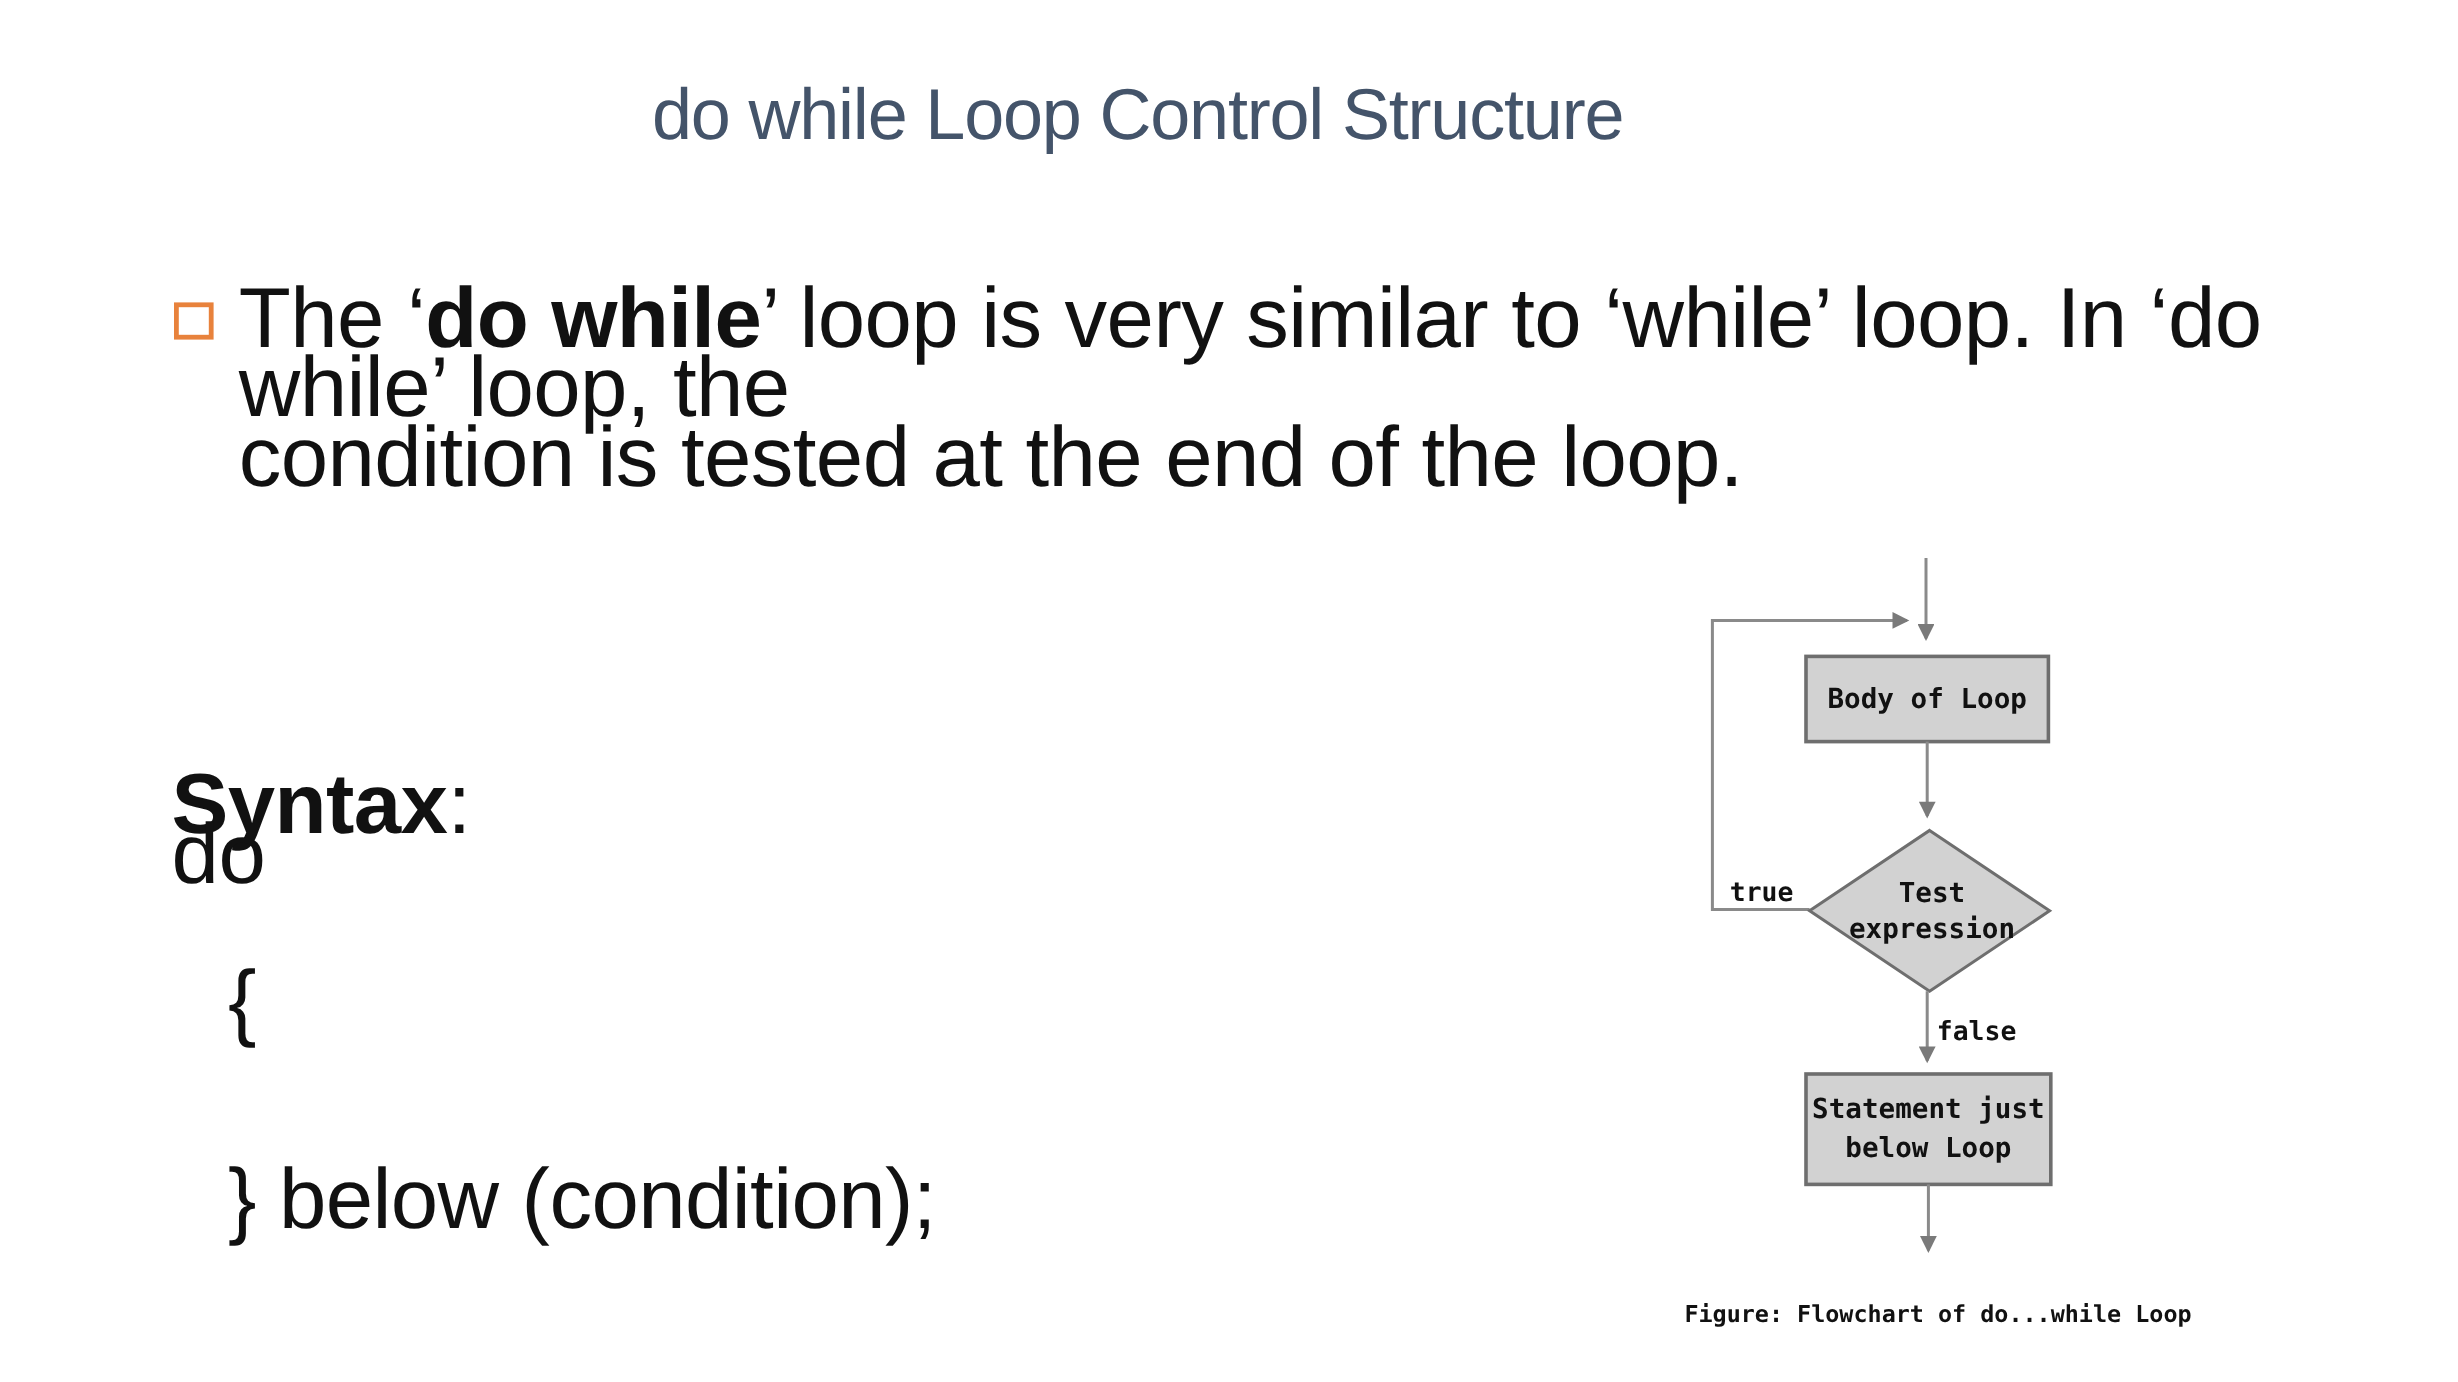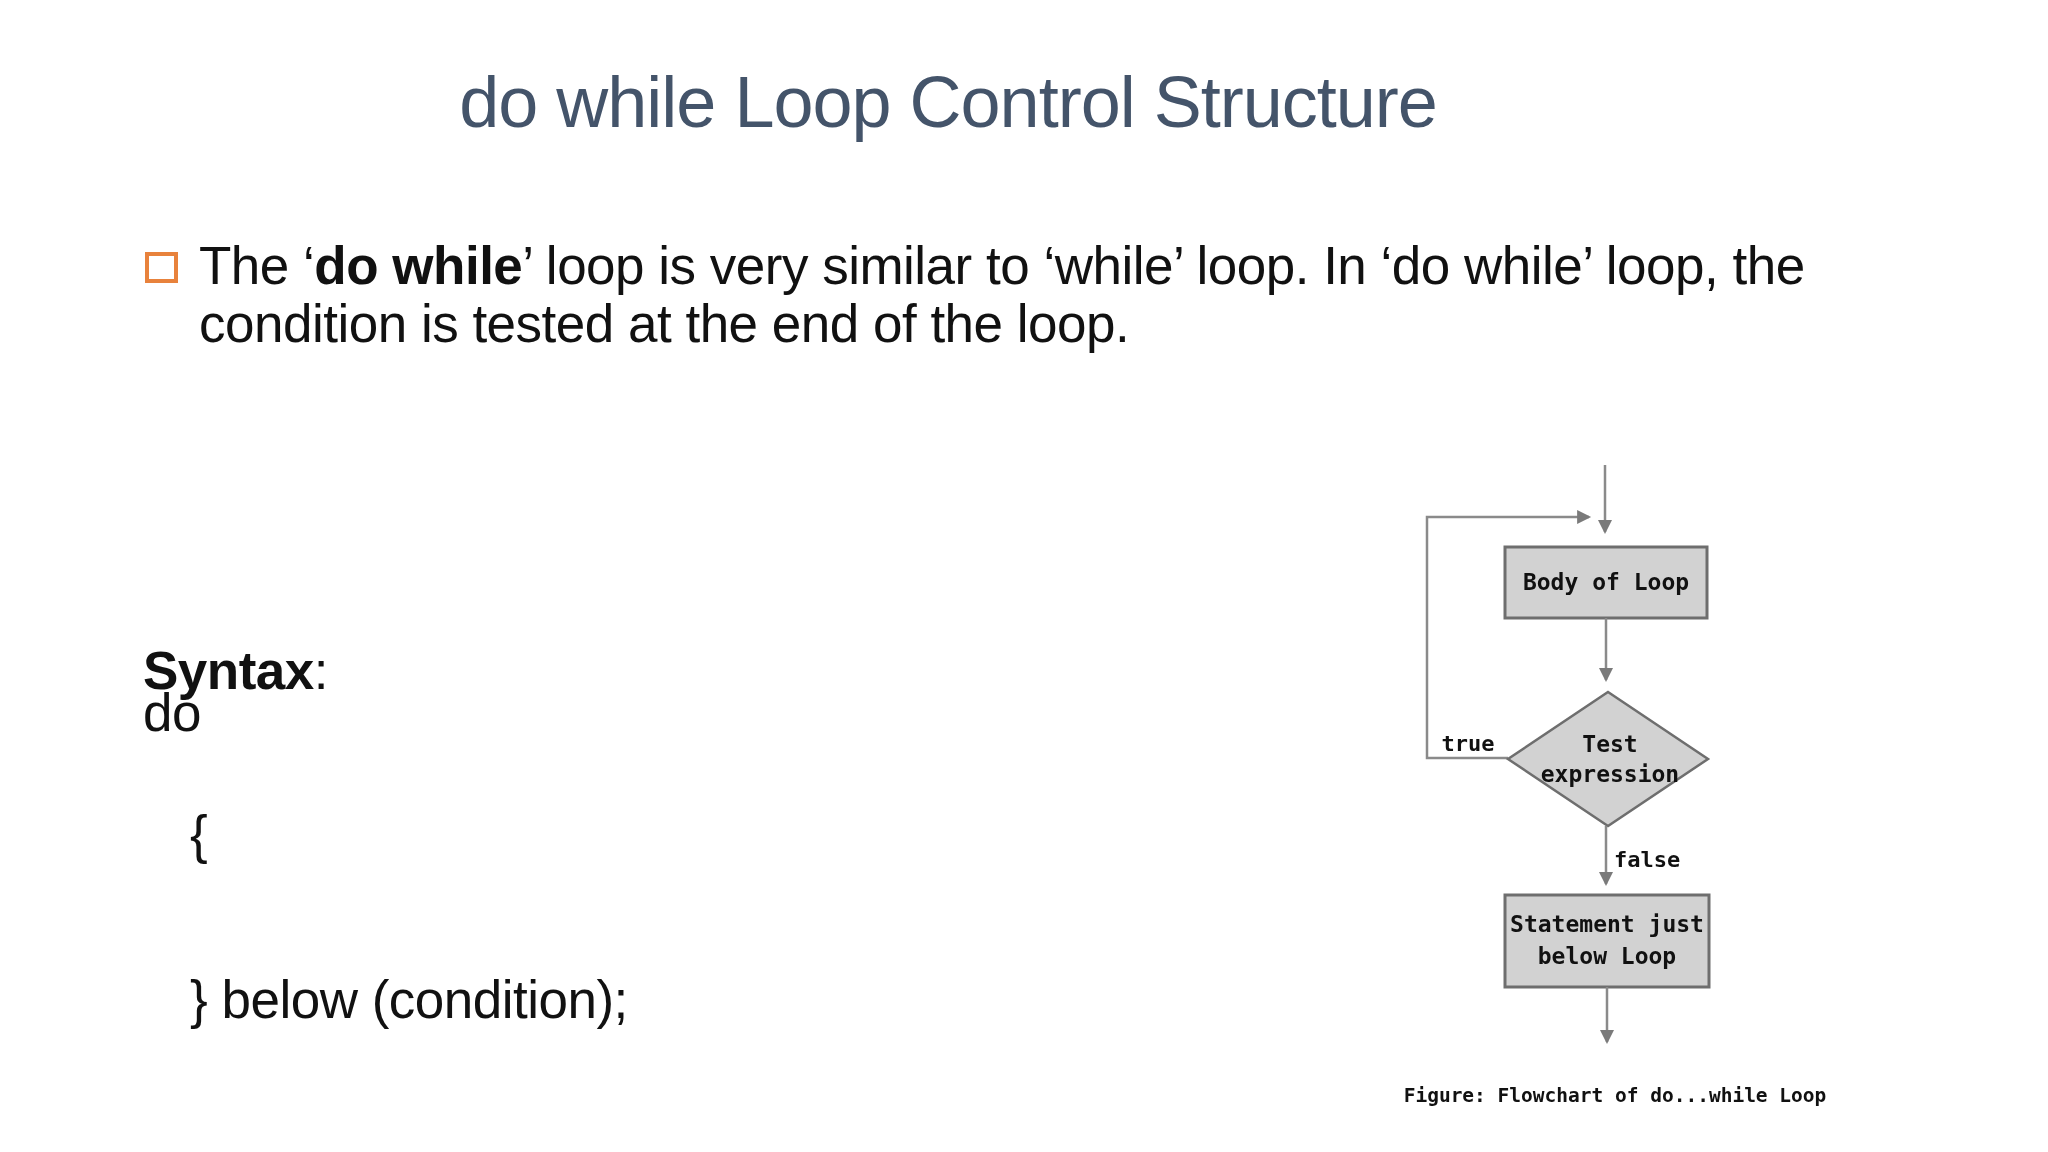--- a/index.html
+++ b/index.html
@@ -16,21 +16,21 @@
     width: 2048px;
     height: 1152px;
     background: #ffffff;
   }
   .slide-title {
     position: absolute;
     top: 66px;
     left: 0;
     width: 1896px;
     text-align: center;
-    font-size: 72px;
+    font-size: 60px;
     line-height: 1.0;
     letter-spacing: -1px;
     color: #44546a;
     font-weight: 400;
   }
   .bullet-row {
     position: absolute;
     left: 145px;
     display: flex;
     align-items: flex-start;
@@ -38,21 +38,21 @@
   .bullet-square {
     flex: 0 0 auto;
     width: 25px;
     height: 23px;
     border: 4px solid #e8823c;
     margin-top: 15px;
     margin-right: 21px;
     background: transparent;
   }
   .bullet-text, .text-line {
-    font-size: 53px;
+    font-size: 71px;
     line-height: 58px;
     letter-spacing: -0.5px;
     color: #111111;
     white-space: pre-wrap;
   }
   .text-line {
     position: absolute;
     left: 143px;
     margin-top: 32px;
   }

